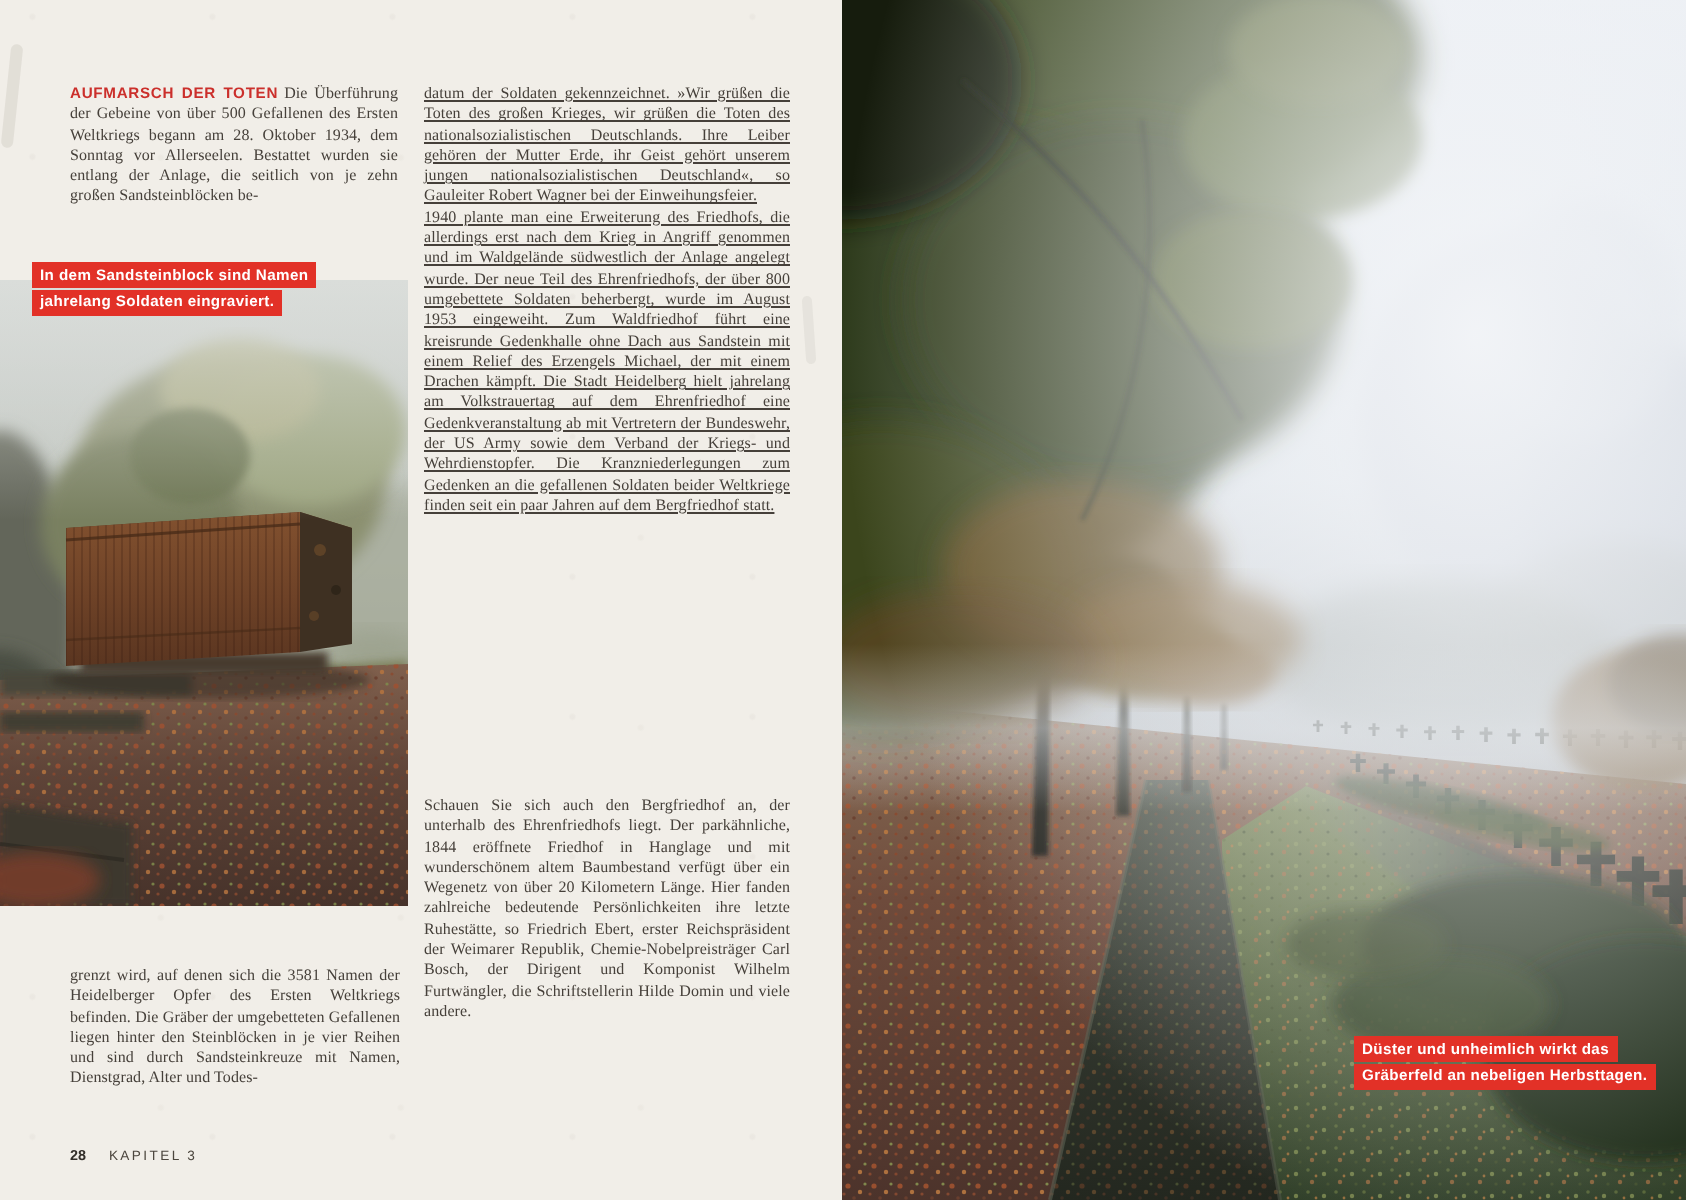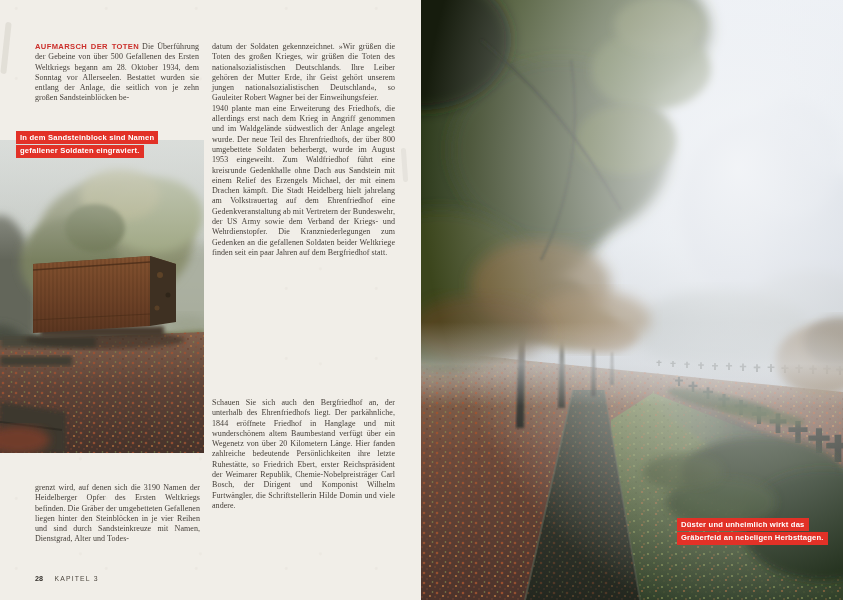--- a/index.html
+++ b/index.html
@@ -7,21 +7,21 @@
   .page{position:relative;width:843px;height:600px;background:#f1eee8;overflow:hidden;
         background-image:
           radial-gradient(circle at 18% 12%, rgba(160,152,138,.07) 0 1px, transparent 2px),
           radial-gradient(circle at 67% 83%, rgba(160,152,138,.06) 0 1px, transparent 2px);
         background-size:90px 70px, 120px 95px;}
   .body{position:absolute;font:8px/10.3px "Liberation Serif", serif;color:#46403a;
         text-align:justify;letter-spacing:.05px;}
   .lead{font:bold 7.6px "Liberation Sans", sans-serif;color:#cb2f2b;letter-spacing:.35px;padding-right:3px;}
   .p1{left:35px;top:42px;width:164px;}
   .p2{left:35px;top:483px;width:165px;}
-  .c2a{left:212px;top:42px;width:183px;}
+  .c2a{left:212px;top:42px;width:183px;text-decoration:underline;}
   .c2a .para + .para{text-indent:0;}
   .c2b{left:212px;top:398px;width:183px;}
   .heading{position:absolute;left:212px;top:375px;width:183px;text-align:center;
            font:bold 9.5px "Liberation Serif", serif;color:#b9443c;}
   .head-rule{width:14px;height:1.5px;background:#b9443c;margin:4px auto 0;}
   .photoL{position:absolute;left:0;top:140px;width:204px;height:313px;overflow:hidden;}
   .photoR{position:absolute;left:421px;top:0;width:422px;height:600px;overflow:hidden;}
   .caption{position:absolute;z-index:5;}
   .capL{left:16px;top:131px;}
   .capR{left:677px;top:518px;text-align:right;}
@@ -133,24 +133,24 @@
         <polygon points="0,262 66,272 66,313 0,313" fill="#3c382f" filter="url(#lb2)"></polygon>
         <line x1="0" y1="282" x2="62" y2="290" stroke="#2c2922" stroke-width="2" opacity=".7"></line>
         <ellipse cx="18" cy="300" rx="32" ry="14" fill="#7a3c2c" opacity=".85" filter="url(#lb4)"></ellipse>
       </g>
       <rect width="204" height="120" fill="url(#lFog)"></rect>
     </svg>
   </div>
 
   <div class="caption capL">
     <div class="cap-line">In dem Sandsteinblock sind Namen</div>
-    <div class="cap-line">gefallener Soldaten eingraviert.</div>
-  </div>
-
-  <div class="body p2">grenzt wird, auf denen sich die 3190 Namen der Heidelberger Opfer des Ersten Weltkriegs befinden. Die Gräber der umgebetteten Gefallenen liegen hinter den Steinblöcken in je vier Reihen und sind durch Sandsteinkreuze mit Namen, Dienstgrad, Alter und Todes-</div>
+    <div class="cap-line">jahrelang Soldaten eingraviert.</div>
+  </div>
+
+  <div class="body p2">grenzt wird, auf denen sich die 3581 Namen der Heidelberger Opfer des Ersten Weltkriegs befinden. Die Gräber der umgebetteten Gefallenen liegen hinter den Steinblöcken in je vier Reihen und sind durch Sandsteinkreuze mit Namen, Dienstgrad, Alter und Todes-</div>
 
   <div class="body c2a">
     <div class="para">datum der Soldaten gekennzeichnet. »Wir grüßen die Toten des großen Krieges, wir grüßen die Toten des nationalsozialistischen Deutschlands. Ihre Leiber gehören der Mutter Erde, ihr Geist gehört unserem jungen nationalsozialistischen Deutschland«, so Gauleiter Robert Wagner bei der Einweihungsfeier.</div>
     <div class="para">1940 plante man eine Erweiterung des Friedhofs, die allerdings erst nach dem Krieg in Angriff genommen und im Waldgelände südwestlich der Anlage angelegt wurde. Der neue Teil des Ehrenfriedhofs, der über 800 umgebettete Soldaten beherbergt, wurde im August 1953 eingeweiht. Zum Waldfriedhof führt eine kreisrunde Gedenkhalle ohne Dach aus Sandstein mit einem Relief des Erzengels Michael, der mit einem Drachen kämpft. Die Stadt Heidelberg hielt jahrelang am Volkstrauertag auf dem Ehrenfriedhof eine Gedenkveranstaltung ab mit Vertretern der Bundeswehr, der US Army sowie dem Verband der Kriegs- und Wehrdienstopfer. Die Kranzniederlegungen zum Gedenken an die gefallenen Soldaten beider Weltkriege finden seit ein paar Jahren auf dem Bergfriedhof statt.</div>
   </div>
 
 
   <div class="body c2b">Schauen Sie sich auch den Bergfriedhof an, der unterhalb des Ehrenfriedhofs liegt. Der parkähnliche, 1844 eröffnete Friedhof in Hanglage und mit wunderschönem altem Baumbestand verfügt über ein Wegenetz von über 20 Kilometern Länge. Hier fanden zahlreiche bedeutende Persönlichkeiten ihre letzte Ruhestätte, so Friedrich Ebert, erster Reichspräsident der Weimarer Republik, Chemie-Nobelpreisträger Carl Bosch, der Dirigent und Komponist Wilhelm Furtwängler, die Schriftstellerin Hilde Domin und viele andere.</div>
 
   <div class="footer">

